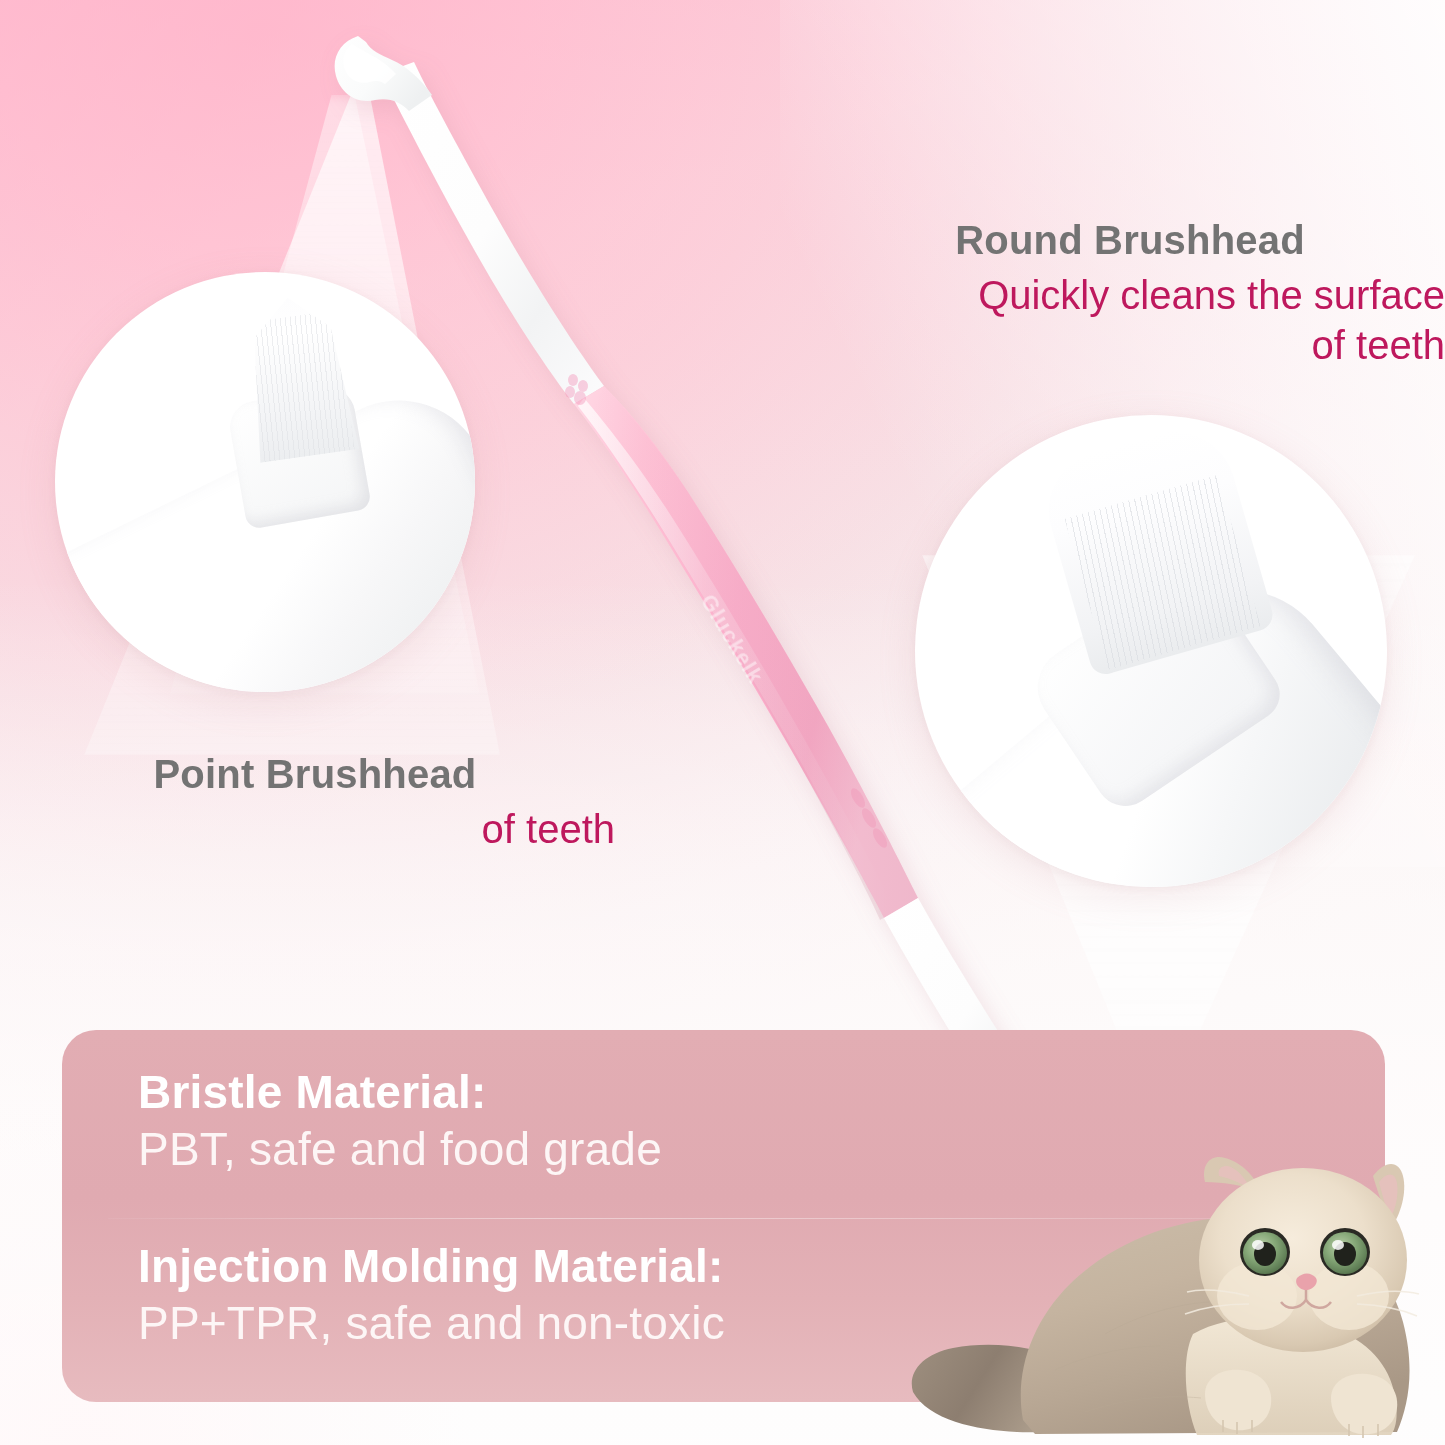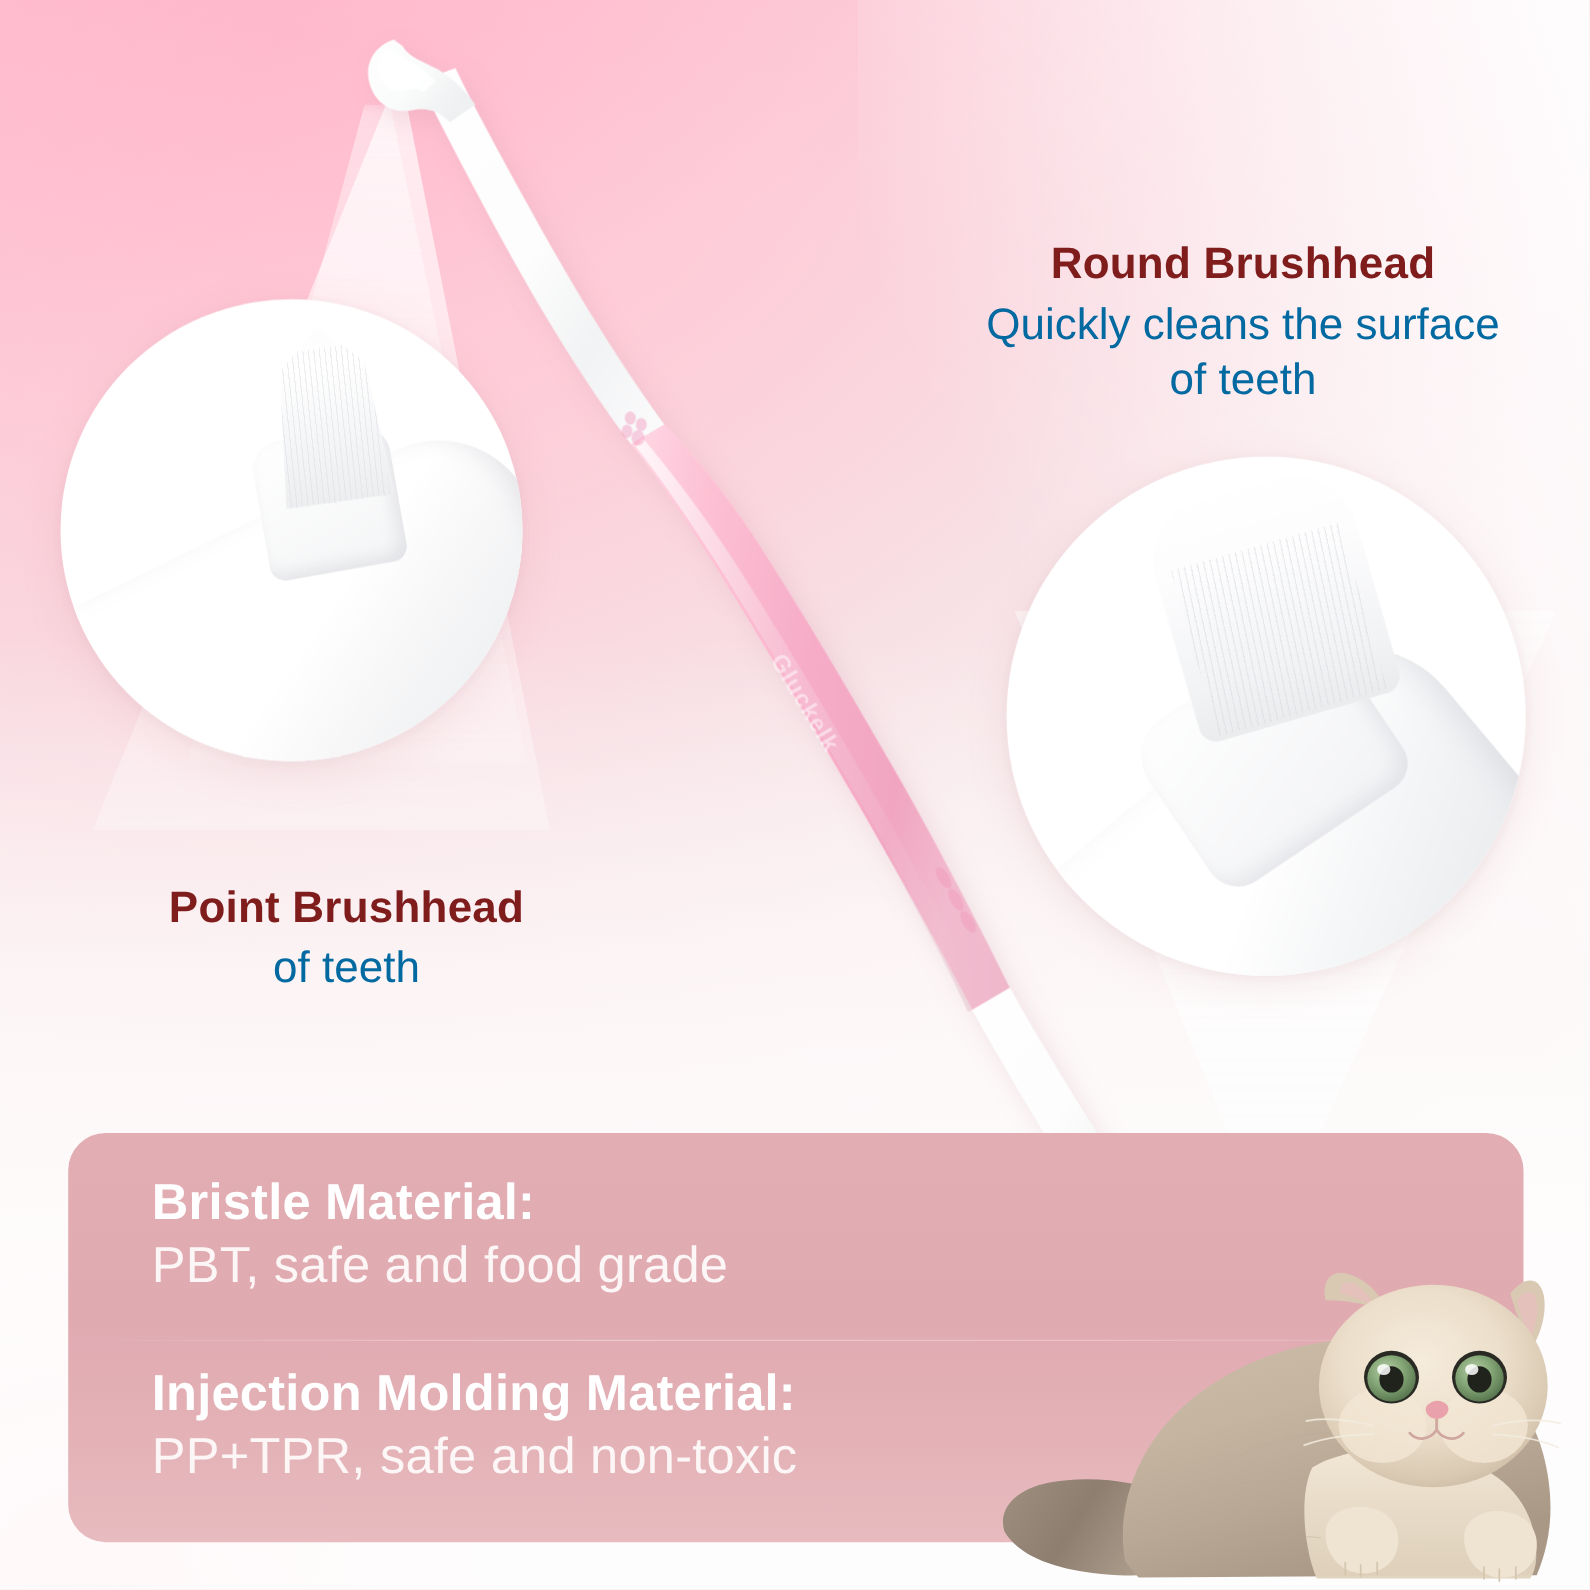--- a/index.html
+++ b/index.html
@@ -110,28 +110,28 @@
     content:"";position:absolute;inset:26% 8% 2% 8%;
     background:repeating-linear-gradient(94deg, rgba(216,219,224,.6) 0 1px, rgba(255,255,255,0) 1px 6px);
   }
 
   
   .brush{position:absolute;left:0;top:0;width:1445px;height:1445px;pointer-events:none;}
 
   
   .callout{position:absolute;text-align:center;}
   .callout .ttl{
-    font-weight:bold;color:#7f1d1d;letter-spacing:.2px;
+    font-weight:bold;color:#737373;letter-spacing:.2px;
     font-size:40px;line-height:1.14;margin:0 0 6px 0;
   }
   .callout .sub{
-    color:#0369a1;font-size:40px;line-height:1.26;margin:0;font-weight:400;
+    color:#be185d;font-size:40px;line-height:1.26;margin:0;font-weight:400;text-align:right;
   }
   #callout-round{left:815px;top:218px;width:630px;}
-  #callout-point{left:15px;top:803px;width:600px;}
+  #callout-point{left:15px;top:752px;width:600px;}
 
   
   #spec-panel{
     position:absolute;left:62px;top:1030px;width:1323px;height:372px;
     background:linear-gradient(to bottom,#e2adb3 0%, #e0aab1 45%, #e3b1b6 72%, #e7bbbf 100%);
     border-radius:34px;
     overflow:hidden;
   }
   #spec-panel .divider{
     position:absolute;left:46px;right:46px;top:188px;height:1px;

